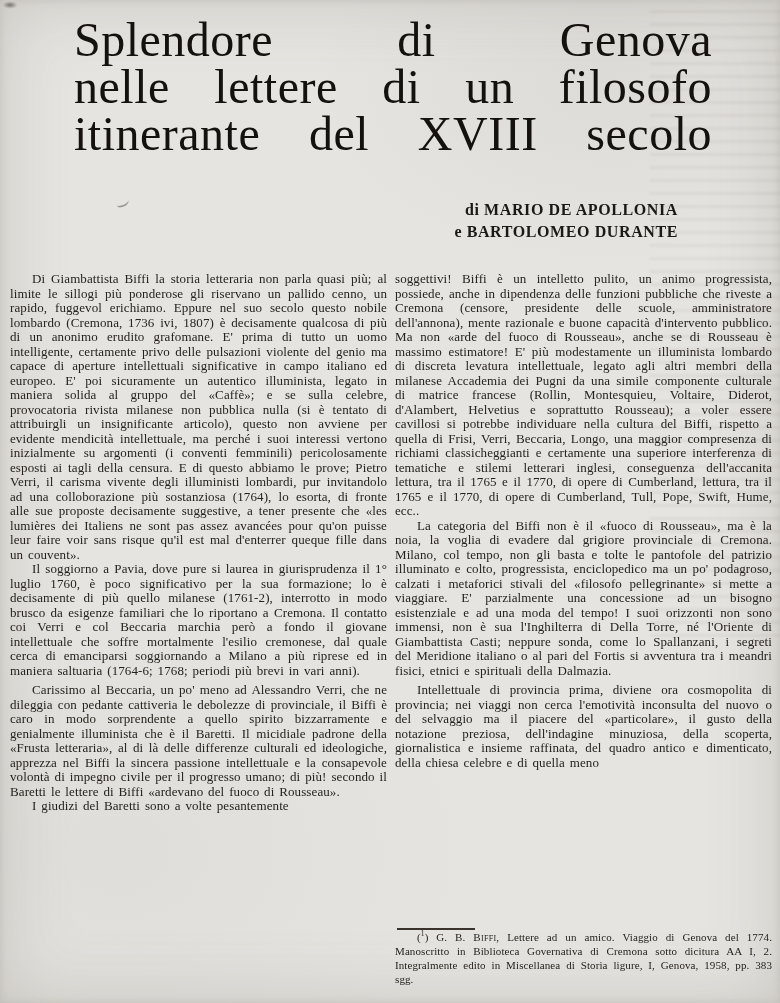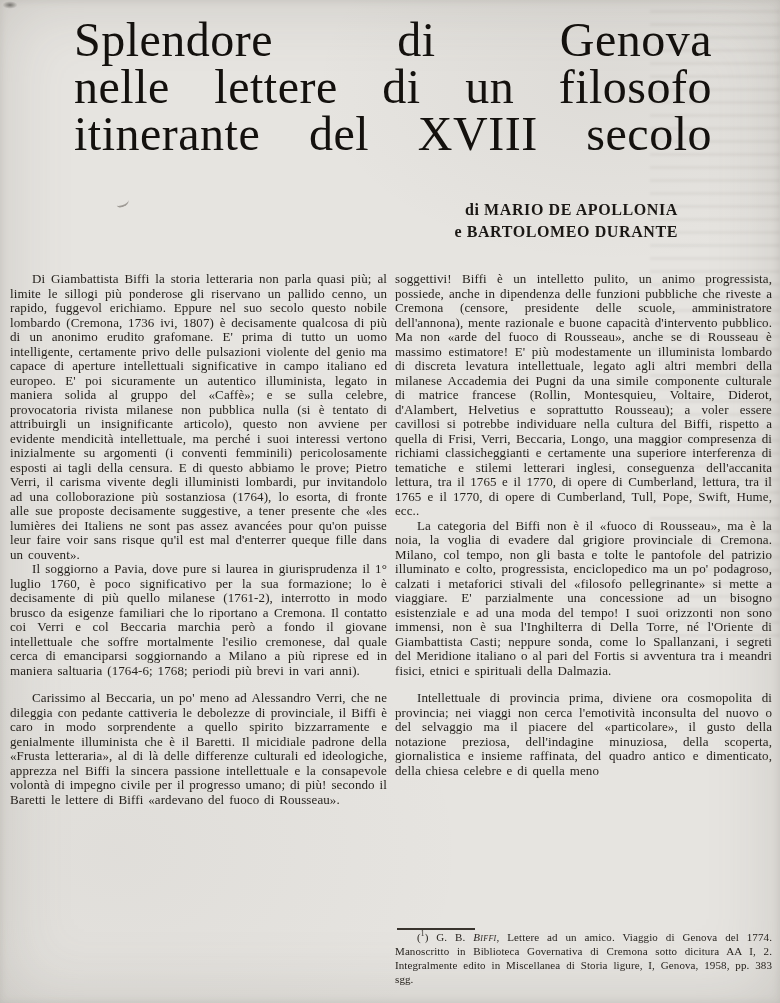--- a/index.html
+++ b/index.html
@@ -76,38 +76,38 @@
     line-height: 14.5px;
     text-align: justify;
     word-spacing: 1.5px;
     letter-spacing: 0.1px;
     color: #26221d;
     hyphens: auto;
   }
   .col-right { display: flex; flex-direction: column; }
   .col p { margin: 0; text-indent: 22px; }
   .col p.no-indent { text-indent: 0; }
-  .col p.gap-before { margin-top: 13px; }
+  .col p.gap-before { margin-top: 5px; }
 
   .fn-spacer { flex: 1 1 auto; min-height: 10px; }
 
   .footnote-block { margin-top: 14px; }
   .fn-rule { width: 78px; height: 2px; background: #38332d; margin-left: 2px; }
   .footnote {
     margin: 11px 0 0 0;
     font-size: 11px;
     line-height: 14px;
     text-align: justify;
     text-indent: 14px;
     word-spacing: 1px;
     color: #27231e;
   }
   .footnote sup { font-size: 7.5px; line-height: 0; vertical-align: super; }
   .fn-italic { }
-  .fn-sc { font-variant: small-caps; letter-spacing: 0.3px; font-style: italic; }
+  .fn-sc { font-variant: small-caps; letter-spacing: 0.3px; }
 </style>
 </head>
 <body>
 
 <div class="page">
 
   <div class="smudge"></div>
   <div class="ghost"></div>
   <div class="pen-mark"></div>
 
@@ -122,20 +122,21 @@
       <div>e BARTOLOMEO DURANTE</div>
     </div>
   </header>
 
   <main class="columns">
 
     <section class="col col-left">
       <p>Di Giambattista Biffi la storia letteraria non parla quasi più; al limite le sillogi più ponderose gli riservano un pallido cenno, un rapido, fuggevol erichiamo. Eppure nel suo secolo questo nobile lombardo (Cremona, 1736 ivi, 1807) è decisamente qualcosa di più di un anonimo erudito grafomane. E' prima di tutto un uomo intelligente, certamente privo delle pulsazioni violente del genio ma capace di aperture intellettuali significative in campo italiano ed europeo. E' poi sicuramente un autentico illuminista, legato in maniera solida al gruppo del «Caffè»; e se sulla celebre, provocatoria rivista milanese non pubblica nulla (si è tentato di attribuirgli un insignificante articolo), questo non avviene per evidente mendicità intellettuale, ma perché i suoi interessi vertono inizialmente su argomenti (i conventi femminili) pericolosamente esposti ai tagli della censura. E di questo abbiamo le prove; Pietro Verri, il carisma vivente degli illuministi lombardi, pur invitandolo ad una colloborazione più sostanziosa (1764), lo esorta, di fronte alle sue proposte decisamente suggestive, a tener presente che «les lumières dei Italiens ne sont pas assez avancées pour qu'on puisse leur faire voir sans risque qu'il est mal d'enterrer queque fille dans un couvent».</p>
       <p>Il soggiorno a Pavia, dove pure si laurea in giurisprudenza il 1° luglio 1760, è poco significativo per la sua formazione; lo è decisamente di più quello milanese (1761-2), interrotto in modo brusco da esigenze familiari che lo riportano a Cremona. Il contatto coi Verri e col Beccaria marchia però a fondo il giovane intellettuale che soffre mortalmente l'esilio cremonese, dal quale cerca di emanciparsi soggiornando a Milano a più riprese ed in maniera saltuaria (1764-6; 1768; periodi più brevi in vari anni).</p>
       <p class="gap-before">Carissimo al Beccaria, un po' meno ad Alessandro Verri, che ne dileggia con pedante cattiveria le debolezze di provinciale, il Biffi è caro in modo sorprendente a quello spirito bizzarramente e genialmente illuminista che è il Baretti. Il micidiale padrone della «Frusta letteraria», al di là delle differenze culturali ed ideologiche, apprezza nel Biffi la sincera passione intellettuale e la consapevole volontà di impegno civile per il progresso umano; di più! secondo il Baretti le lettere di Biffi «ardevano del fuoco di Rousseau».</p>
+      <p>I giudizi del Baretti sono a volte pesantemente</p>
     </section>
 
     <section class="col col-right">
       <p class="no-indent">soggettivi! Biffi è un intelletto pulito, un animo progressista, possiede, anche in dipendenza delle funzioni pubbliche che riveste a Cremona (censore, presidente delle scuole, amministratore dell'annona), mente razionale e buone capacità d'intervento pubblico. Ma non «arde del fuoco di Rousseau», anche se di Rousseau è massimo estimatore! E' più modestamente un illuminista lombardo di discreta levatura intellettuale, legato agli altri membri della milanese Accademia dei Pugni da una simile componente culturale di matrice francese (Rollin, Montesquieu, Voltaire, Diderot, d'Alambert, Helvetius e soprattutto Rousseau); a voler essere cavillosi si potrebbe individuare nella cultura del Biffi, rispetto a quella di Frisi, Verri, Beccaria, Longo, una maggior compresenza di richiami classicheggianti e certamente una superiore interferenza di tematiche e stilemi letterari inglesi, conseguenza dell'accanita lettura, tra il 1765 e il 1770, di opere di Cumberland, lettura, tra il 1765 e il 1770, di opere di Cumberland, Tull, Pope, Swift, Hume, ecc..</p>
       <p>La categoria del Biffi non è il «fuoco di Rousseau», ma è la noia, la voglia di evadere dal grigiore provinciale di Cremona. Milano, col tempo, non gli basta e tolte le pantofole del patrizio illuminato e colto, progressista, enciclopedico ma un po' podagroso, calzati i metaforici stivali del «filosofo pellegrinante» si mette a viaggiare. E' parzialmente una concessione ad un bisogno esistenziale e ad una moda del tempo! I suoi orizzonti non sono immensi, non è sua l'Inghilterra di Della Torre, né l'Oriente di Giambattista Casti; neppure sonda, come lo Spallanzani, i segreti del Meridione italiano o al pari del Fortis si avventura tra i meandri fisici, etnici e spirituali della Dalmazia.</p>
       <p class="gap-before">Intellettuale di provincia prima, diviene ora cosmopolita di provincia; nei viaggi non cerca l'emotività inconsulta del nuovo o del selvaggio ma il piacere del «particolare», il gusto della notazione preziosa, dell'indagine minuziosa, della scoperta, giornalistica e insieme raffinata, del quadro antico e dimenticato, della chiesa celebre e di quella meno</p>
 
       <div class="fn-spacer"></div>
 
       <div class="footnote-block">

